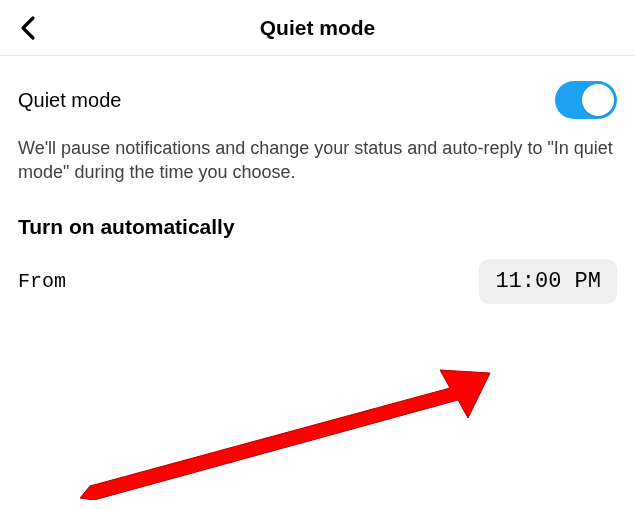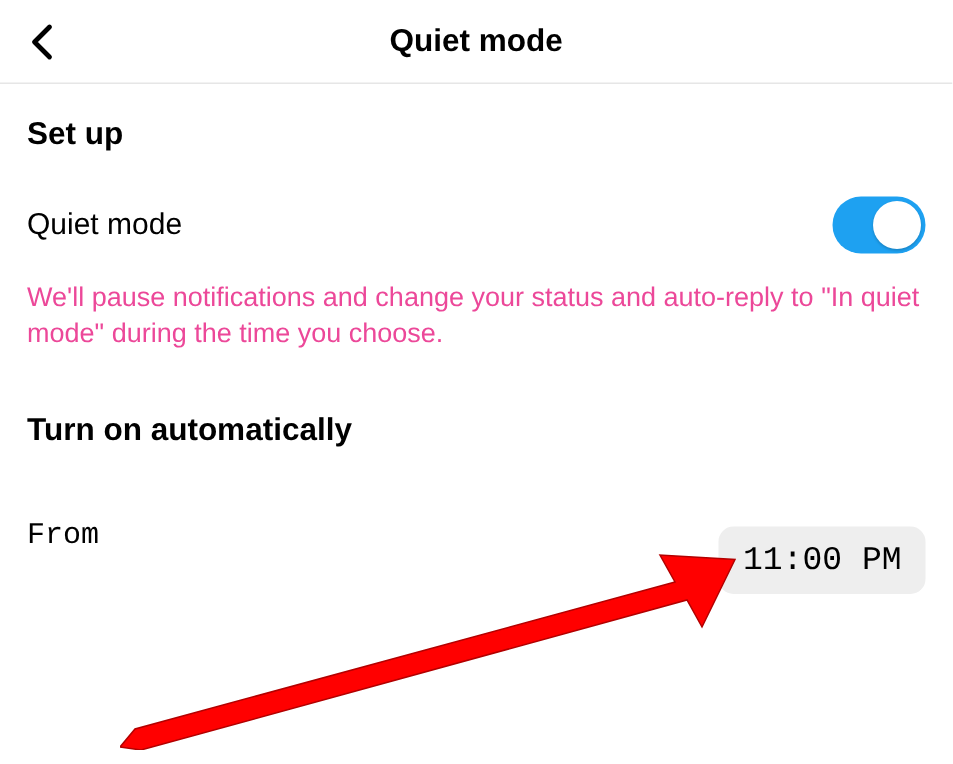--- a/index.html
+++ b/index.html
@@ -70,23 +70,23 @@
       top: 3px;
       width: 32px;
       height: 32px;
       background: #fff;
       border-radius: 50%;
       box-shadow: 0 1px 2px rgba(0,0,0,0.2);
     }
     .description {
       font-size: 18px;
       line-height: 1.35;
-      color: #ec4899;
+      color: #404040;
       margin-top: 14px;
-      margin-bottom: 40px;
+      margin-bottom: 30px;
     }
     .section-heading.second {
       margin-bottom: 20px;
     }
     .time-row {
       display: flex;
       align-items: center;
       justify-content: space-between;
       margin-bottom: 24px;
       font-family: Liberation Mono, monospace;
@@ -98,42 +98,40 @@
     }
     .time-pill {
       background: #eeeeee;
       border-radius: 10px;
       padding: 10px 16px;
       font-size: 22px;
       color: #000;
       cursor: pointer;
       min-width: 118px;
       text-align: center;
-      margin-top: 32px;
     }
     .arrow-annotation {
       position: absolute;
       pointer-events: none;
     }
   </style>
 </head>
 <body>
 
 <div class="header">
   <div class="back-btn">
     <svg width="18" height="26" viewBox="0 0 18 26">
       <polyline points="14,3 4,13 14,23" fill="none" stroke="#000" stroke-width="3.2" stroke-linecap="round" stroke-linejoin="round"></polyline>
     </svg>
   </div>
   <div class="header-title">Quiet mode</div>
 </div>
 
 <div class="content">
 
-  <div class="section-heading">Set up</div>
 
   <div class="row">
     <div class="row-label">Quiet mode</div>
     <div class="toggle">
       <div class="toggle-knob"></div>
     </div>
   </div>
 
   <div class="description">We'll pause notifications and change your status and auto-reply to "In quiet mode" during the time you choose.</div>
 

